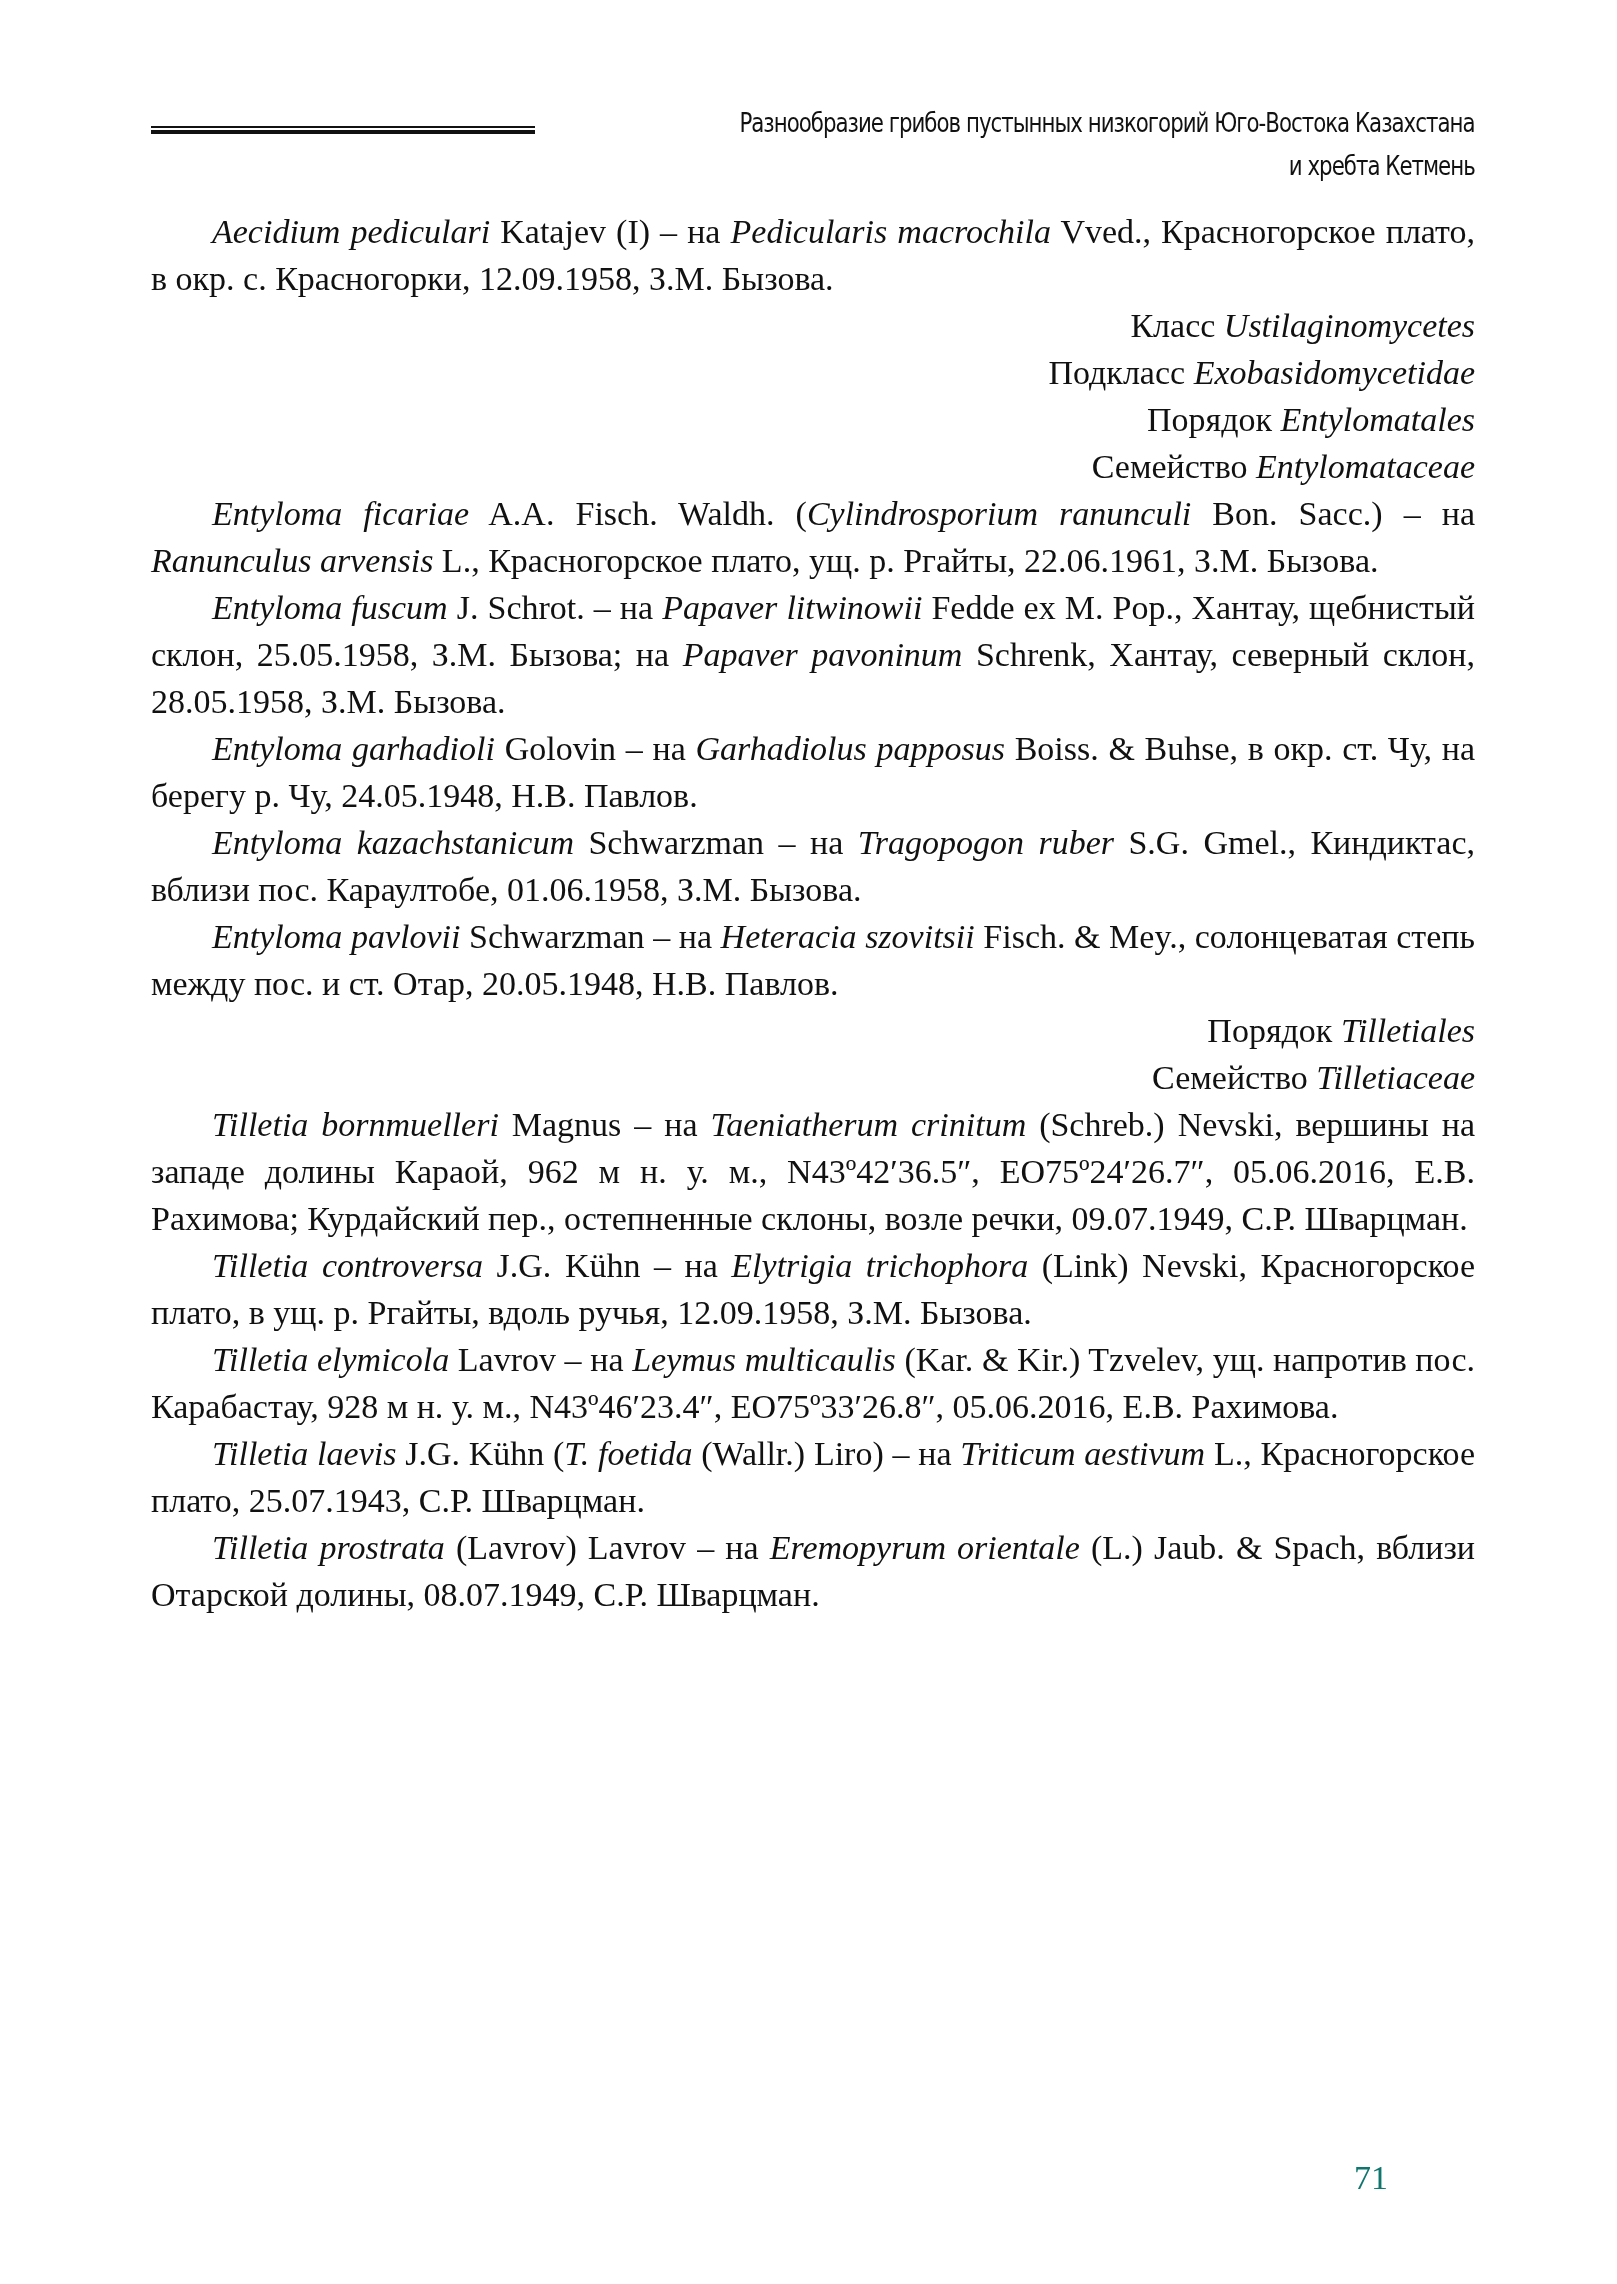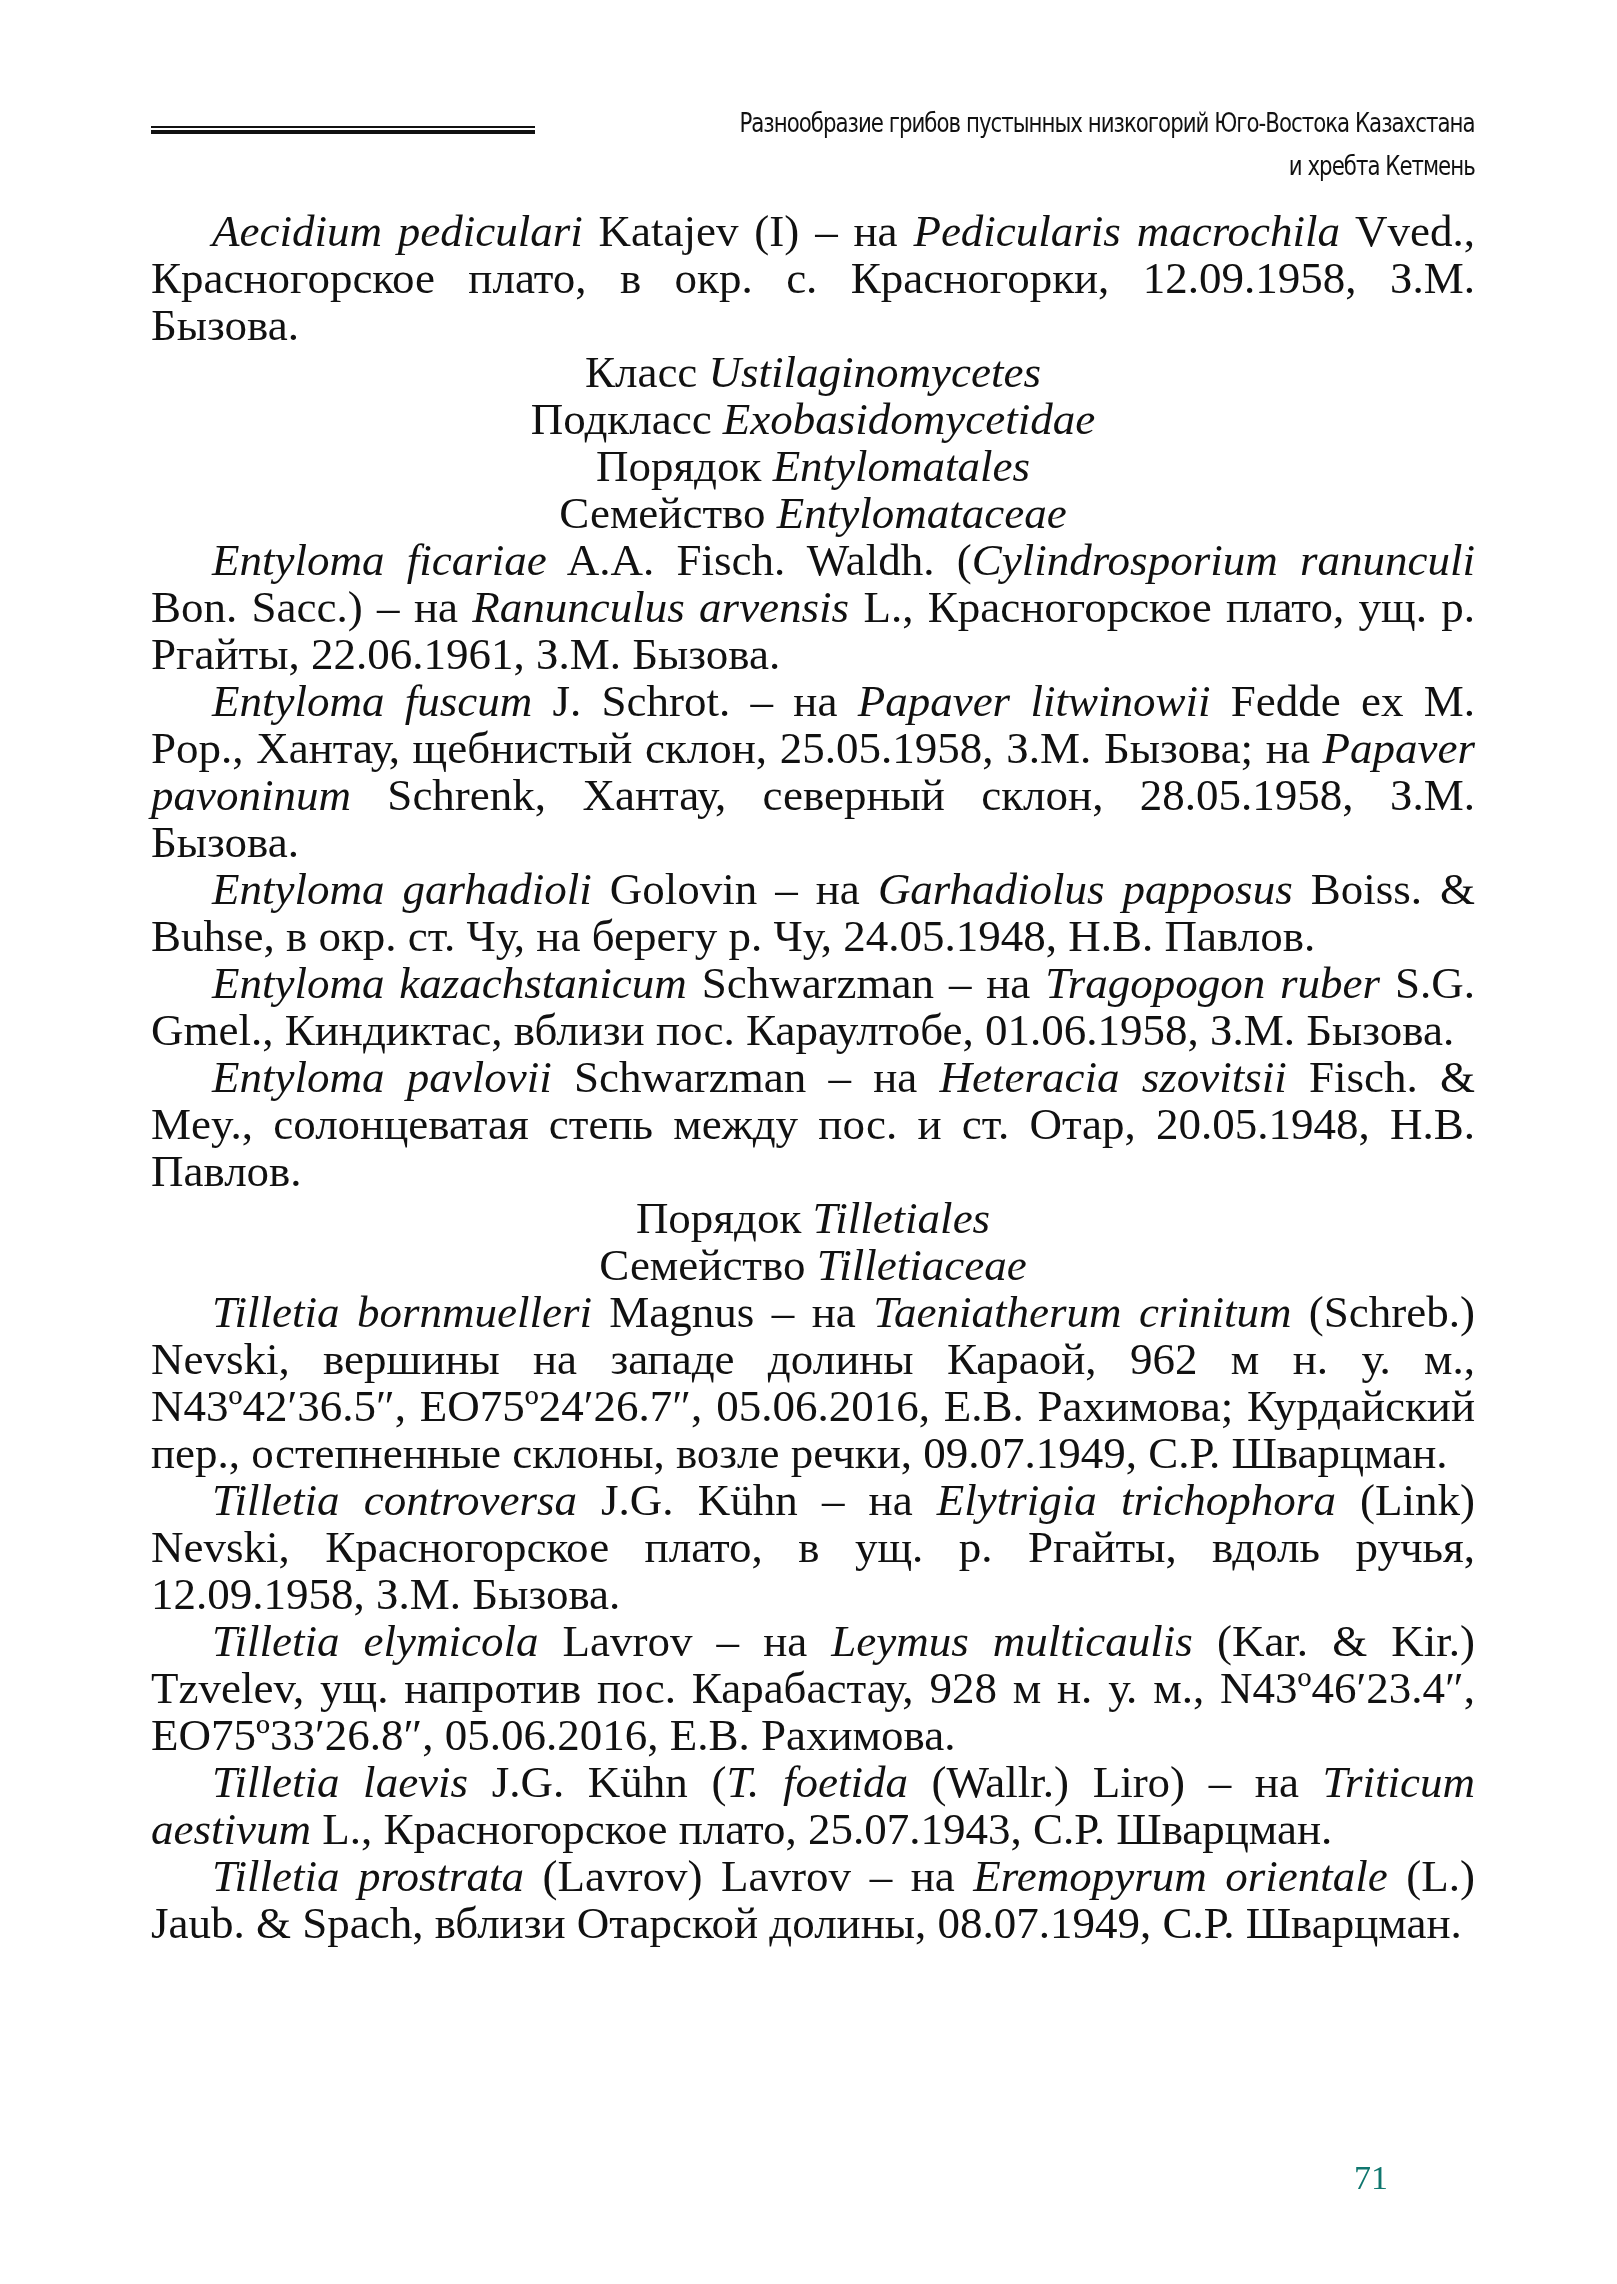--- a/index.html
+++ b/index.html
@@ -5,23 +5,23 @@
     html, body { margin: 0; padding: 0; background: #ffffff; }
     body { width: 1618px; height: 2284px; position: relative; overflow: hidden; color: #111111; }
     .page { position: absolute; left: 0; top: 0; width: 1530px; height: 2284px; }
     .running-head { position: absolute; left: 151px; top: 103px; width: 1324px; height: 89px; }
     .rule { position: absolute; left: 0; width: 384px; background: #111; }
     .rule.thin { top: 22.6px; height: 2.4px; }
     .rule.thick { top: 26.6px; height: 4px; }
     .rh-line { position: absolute; right: 0; font-family: "DejaVu Sans", sans-serif; font-size: 26px; letter-spacing: -1.2px; transform: scaleX(0.82); transform-origin: right center; white-space: nowrap; color: #111; }
     .rh-line.l1 { top: 4.8px; }
     .rh-line.l2 { top: 48px; }
-    .content { position: absolute; left: 151px; top: 208px; width: 1324px; font-family: "Liberation Serif", serif; font-size: 45px; line-height: 47px; color: #111; }
+    .content { position: absolute; left: 151px; top: 208px; width: 1324px; font-family: "Liberation Serif", serif; font-size: 34px; line-height: 47px; color: #111; }
     .content p { margin: 0; text-align: justify; text-indent: 61px; }
-    .content .center { text-align: center; text-indent: 0; }
+    .content .center { text-align: right; text-indent: 0; }
     .content i { font-style: italic; }
     .page-number { position: absolute; right: 142px; top: 2159px; font-family: "Liberation Serif", serif; font-size: 34px; color: #0f766e; }
   </style>
 </head>
 <body>
 
 <div class="page">
   <div class="running-head">
     <div class="rule thin"></div>
     <div class="rule thick"></div>

